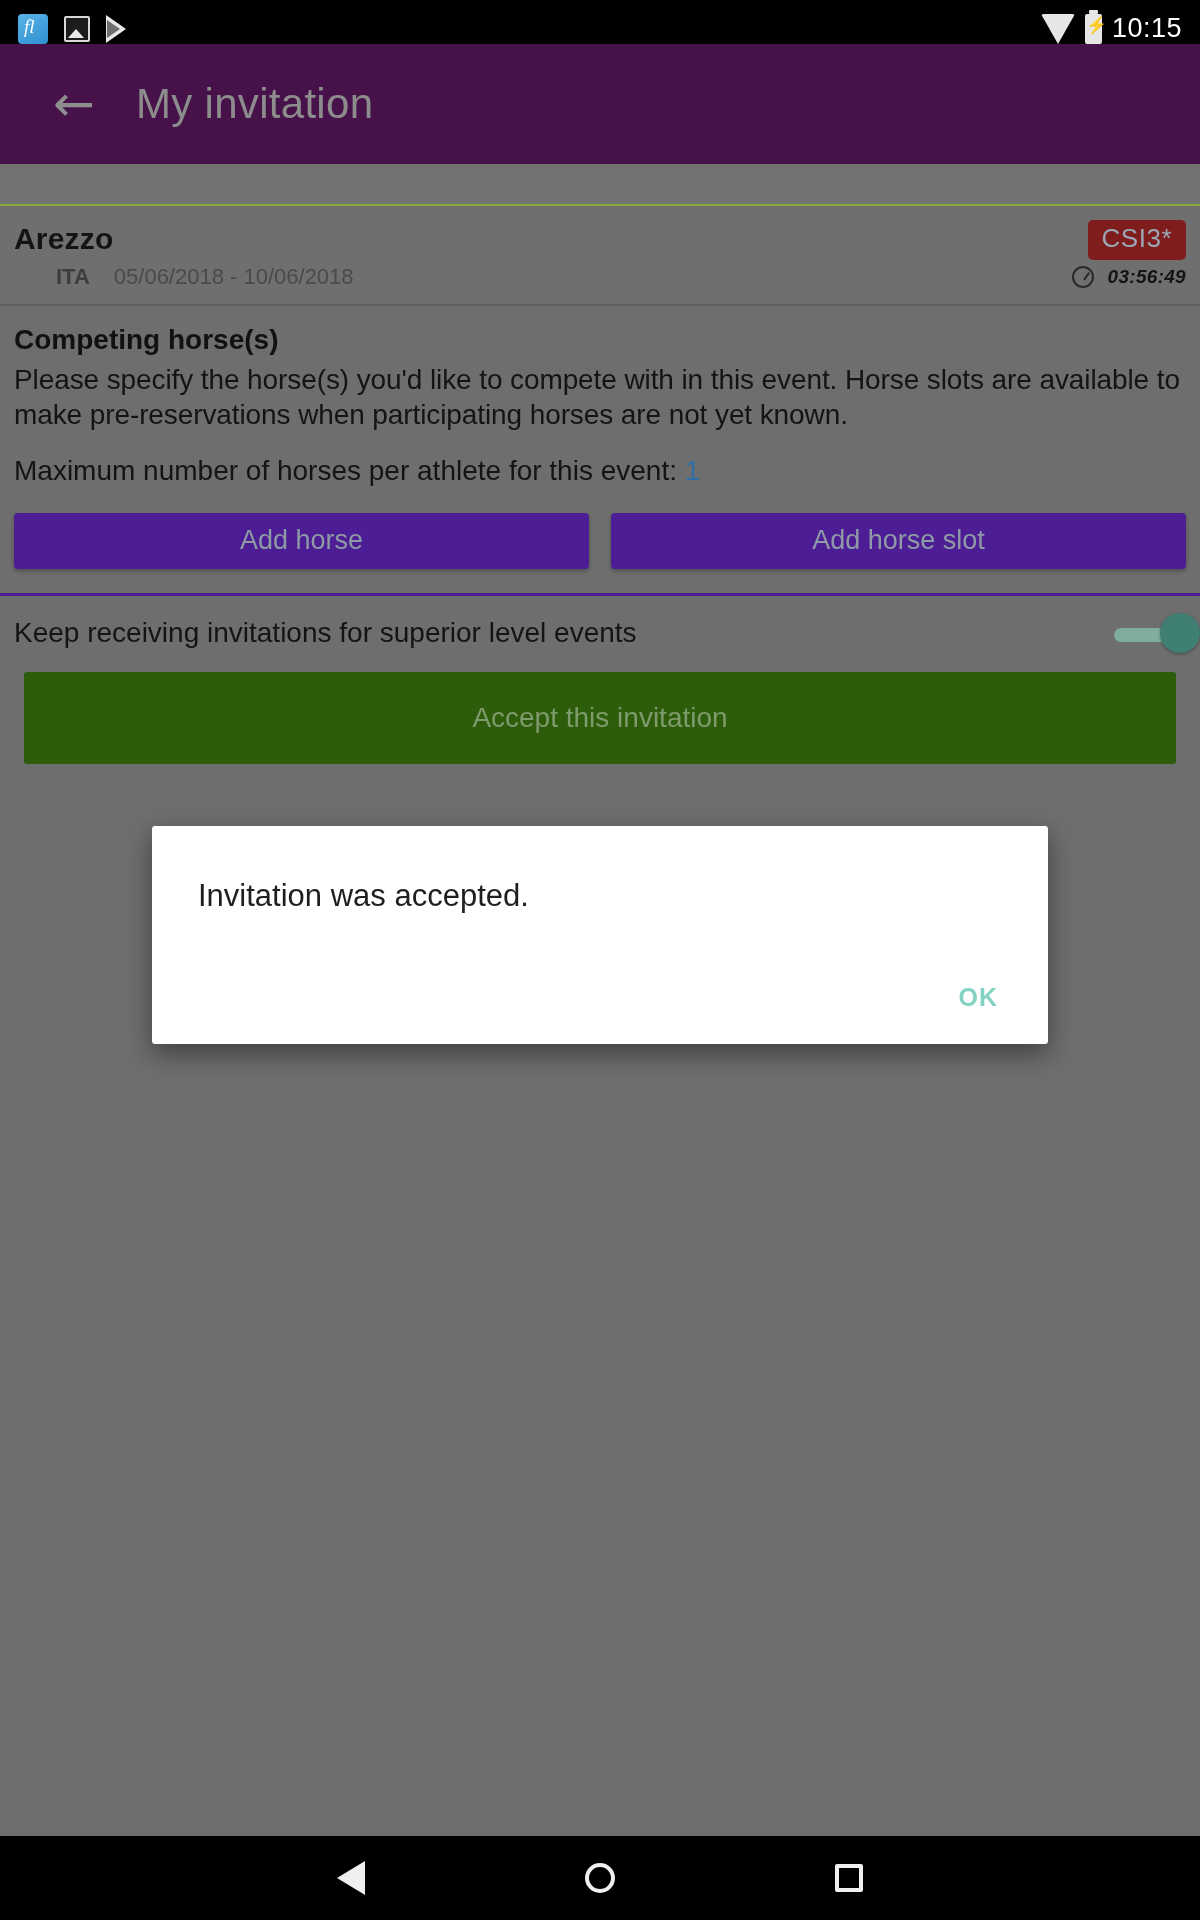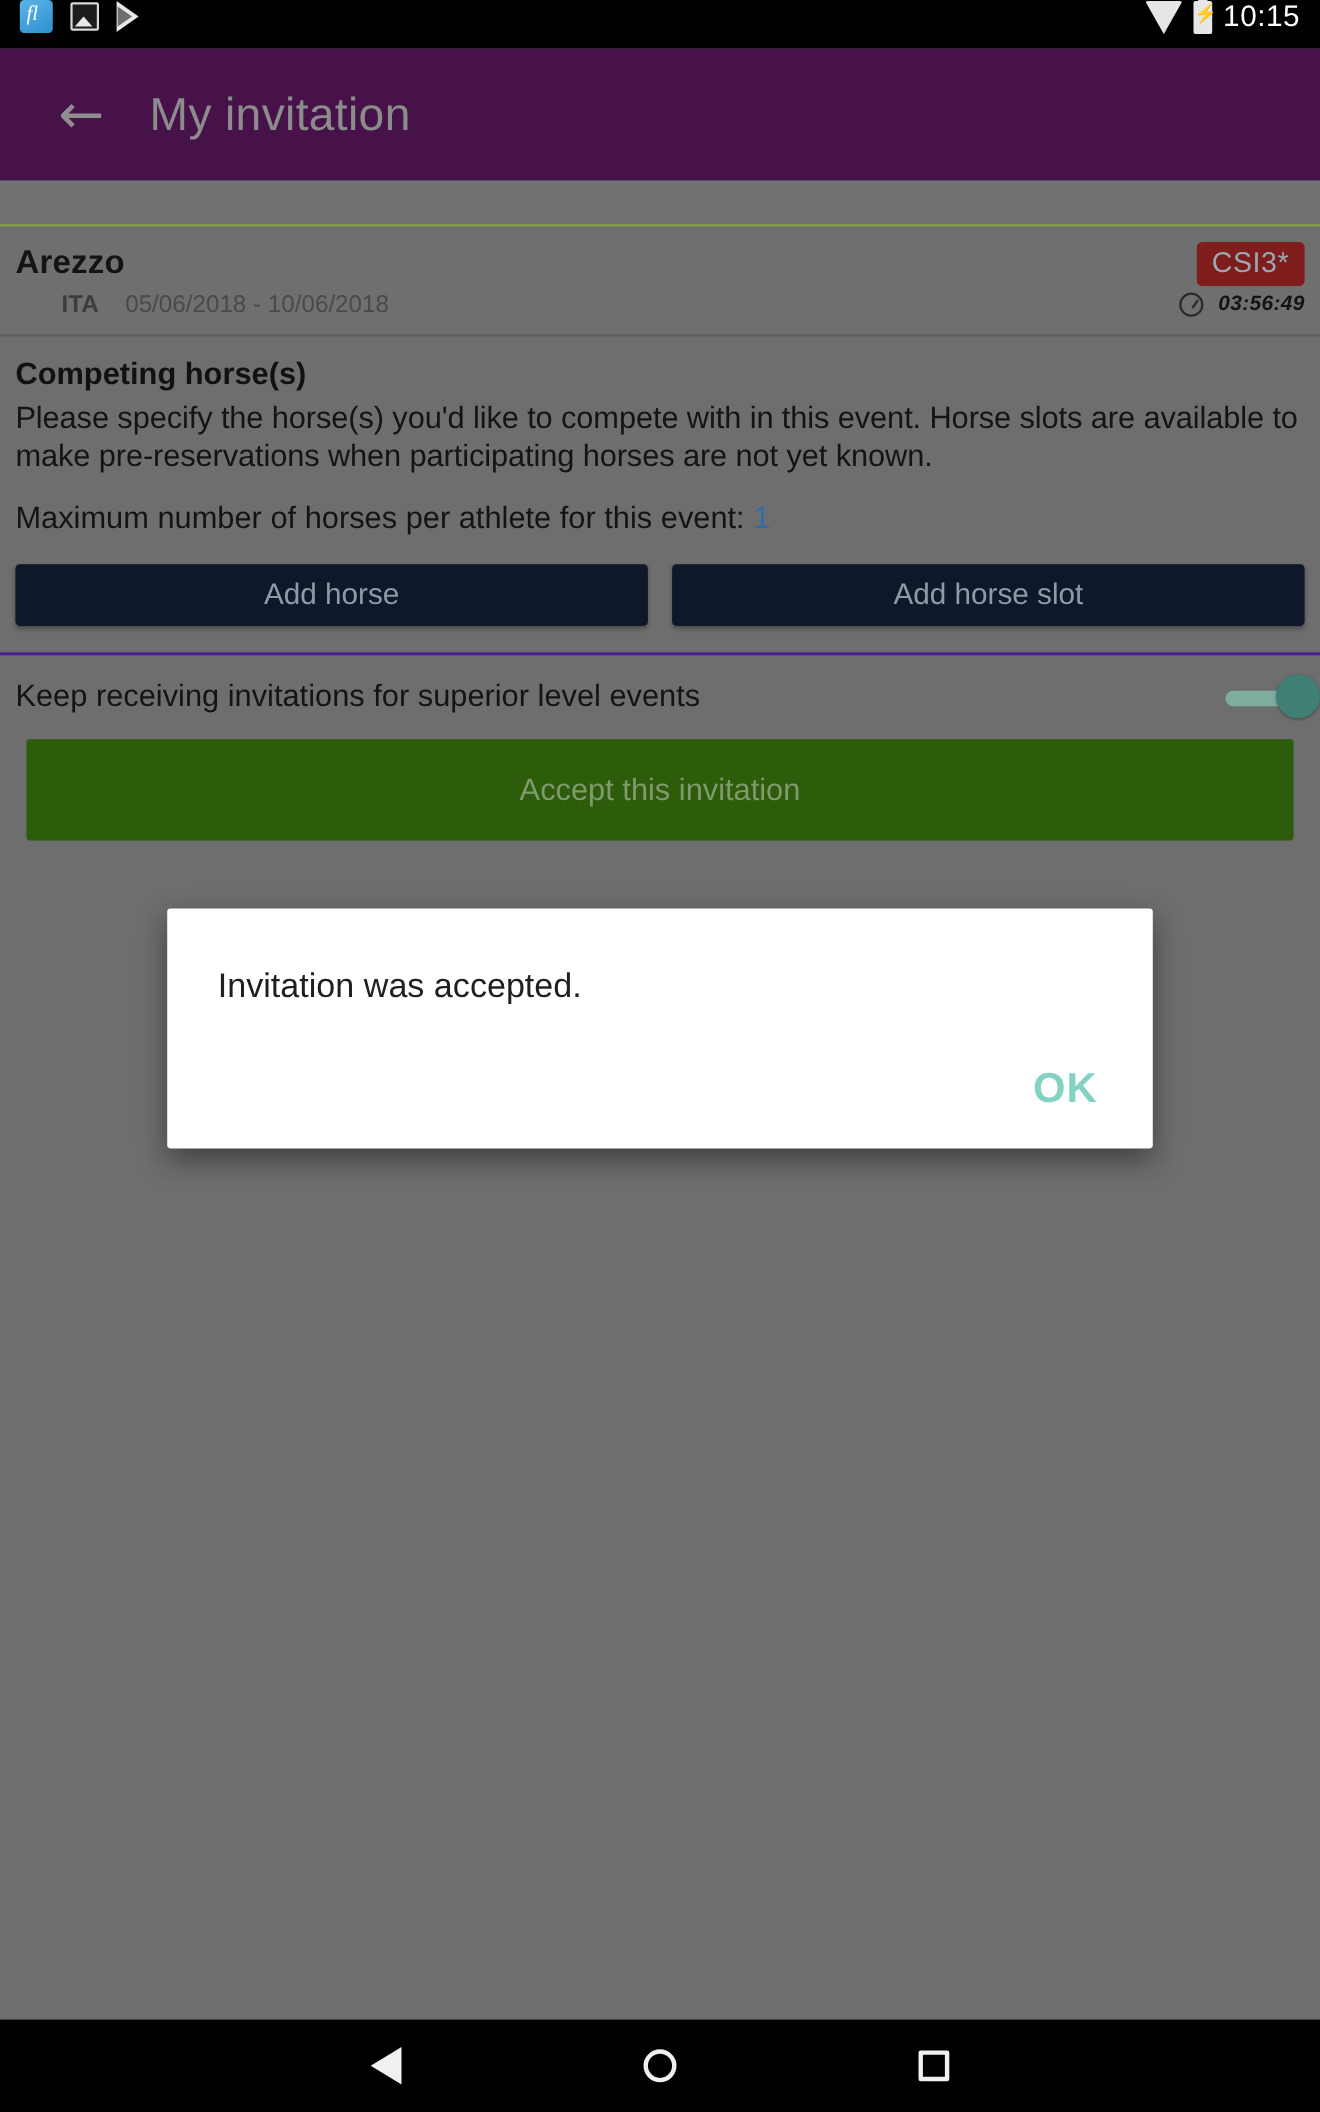--- a/index.html
+++ b/index.html
@@ -19,21 +19,21 @@
     overflow: hidden;
   }
 
   
   .statusbar {
     position: absolute;
     top: 0; left: 0;
     width: 1200px; height: 44px;
     background: #000;
     display: flex;
-    align-items: flex-start;
+    align-items: flex-end;
     padding: 0 18px;
     z-index: 50;
   }
   .sb-left { display: flex; align-items: center; gap: 16px; }
   .sb-right { margin-left: auto; display: flex; align-items: center; gap: 10px; }
   .sb-clock {
     color: #fff;
     font-size: 27px;
     letter-spacing: 0.5px;
     font-family: "Liberation Sans", sans-serif;
@@ -277,21 +277,21 @@
   }
   .btn-row {
     display: flex;
     gap: 22px;
     margin-top: 26px;
     padding-bottom: 24px;
   }
   .btn-blue {
     flex: 1;
     height: 56px;
-    background: #0f172a;
+    background: #4c1d95;
     border: none;
     border-radius: 4px;
     color: #8e9aa5;
     font-size: 27px;
     font-family: "Liberation Sans", sans-serif;
     box-shadow: 0 2px 4px rgba(0,0,0,0.30);
   }
 
   
   .toggle-row {
@@ -378,21 +378,21 @@
     position: absolute;
     right: 24px;
     bottom: 22px;
     display: flex;
     align-items: center;
   }
   .btn-ok {
     background: none;
     border: none;
     color: #84d2c4;
-    font-size: 38px;
+    font-size: 25px;
     font-weight: 700;
     letter-spacing: 1px;
     padding: 10px 26px;
     font-family: "Liberation Sans", sans-serif;
   }
 
   
   .navbar {
     position: absolute;
     bottom: 0; left: 0;

